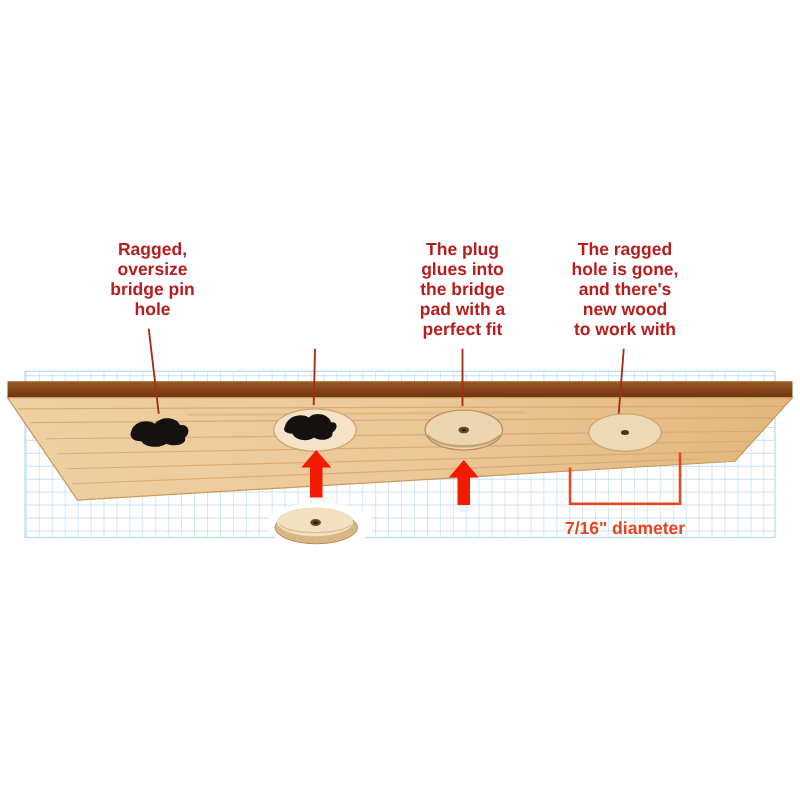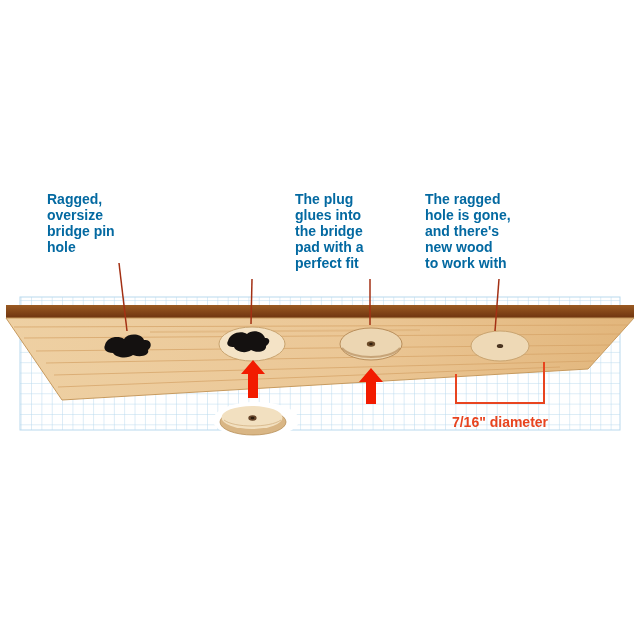--- a/index.html
+++ b/index.html
@@ -7,22 +7,22 @@
     position:relative;
     width:640px;height:640px;
     background:#ffffff;
     font-family:"Liberation Sans","DejaVu Sans",sans-serif;
     overflow:hidden;
   }
   .stage svg{position:absolute;left:0;top:0;}
   .step-label{
     position:absolute;
     width:150px;
-    text-align:left;
-    color:#0369a1;
+    text-align:center;
+    color:#b91c1c;
     font-size:14px;
     font-weight:bold;
     line-height:16px;
     white-space:pre-line;
   }
   .dim-label{
     position:absolute;
     width:180px;
     text-align:center;
     color:#e8441f;

